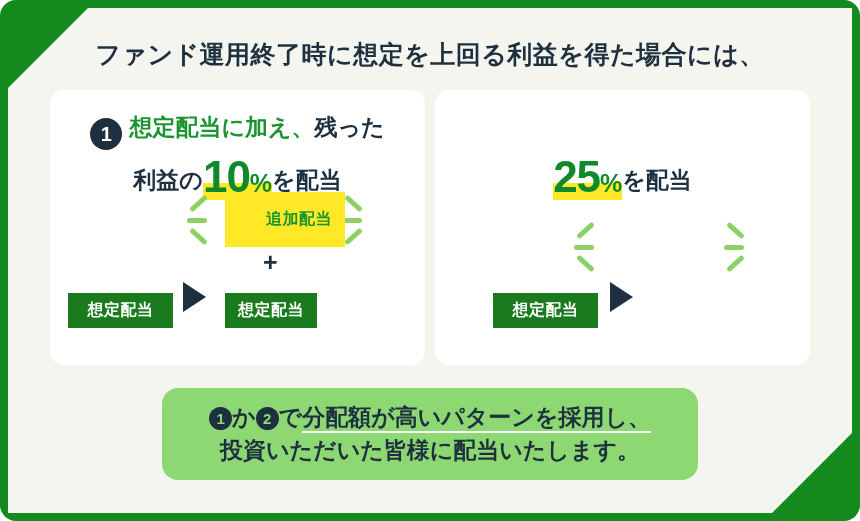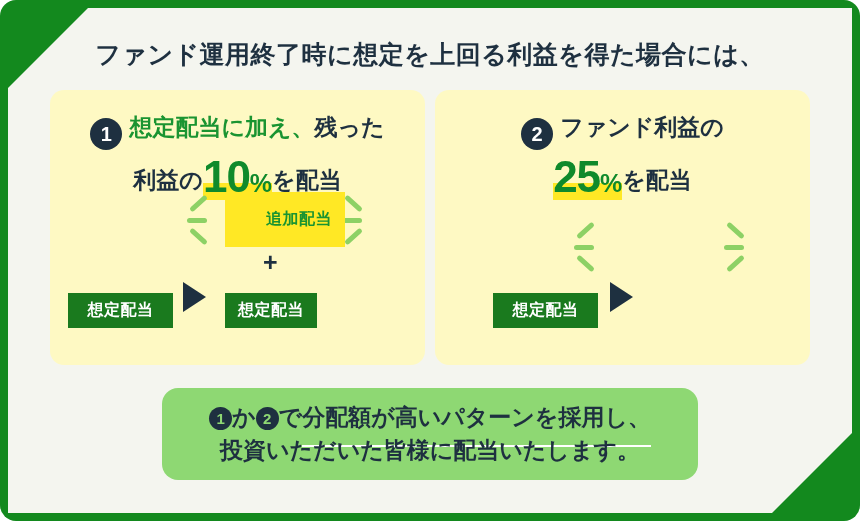--- a/index.html
+++ b/index.html
@@ -50,21 +50,21 @@
     letter-spacing: .5px;
     white-space: nowrap;
   }
 
   
   .card {
     position: absolute;
     top: 90px;
     width: 375px;
     height: 275px;
-    background: #fef9c3;
+    background: #ffffff;
     border-radius: 14px;
     box-sizing: border-box;
   }
   #card-1 { left: 50px; }
   #card-2 { left: 435px; }
 
   
   .card-head {
     position: absolute;
     left: 0;
@@ -207,21 +207,21 @@
     border-radius: 50%;
     background: #1e3040;
     color: #8ed873;
     font-size: 15px;
     font-weight: bold;
     text-align: center;
     vertical-align: 1px;
   }
   .ul-white {
     border-bottom: 2px solid #ffffff;
-    padding-bottom: 15px;
+    padding-bottom: 1px;
     margin-top: 38px;
   }
 </style>
 </head>
 <body>
 
 <div id="poster">
   <div id="sheet"></div>
 
   <div id="headline">ファンド運用終了時に想定を上回る利益を得た場合には、</div>
@@ -253,23 +253,20 @@
 
     <div class="box-yellow" style="left:175px; top:102px; width:92px; height:55px;">追加配当</div>
 
     <div class="plus" style="left:213px; top:160px;">+</div>
 
     <div class="box-green" style="left:175px; top:190px; width:92px; height:35px;">想定配当</div>
   </div>
 
   <div class="card" id="card-2">
 
-    <div class="card-head row-1">
-      <span class="badge">2</span><span class="t-dark">ファンド利益の</span>
-    </div>
 
     <div class="card-head row-2">
       <span class="pct-wrap"><span class="mark"></span><span class="pct-num">25</span><span class="pct-sign">%</span></span><span class="t-dark">を配当</span>
     </div>
 
     <div class="box-green" style="left:58px; top:190px; width:105px; height:35px;">想定配当</div>
 
     <div class="tri" style="left:175px; top:192px;"></div>
 
     <div class="spark" style="left:137px; top:130px;">

